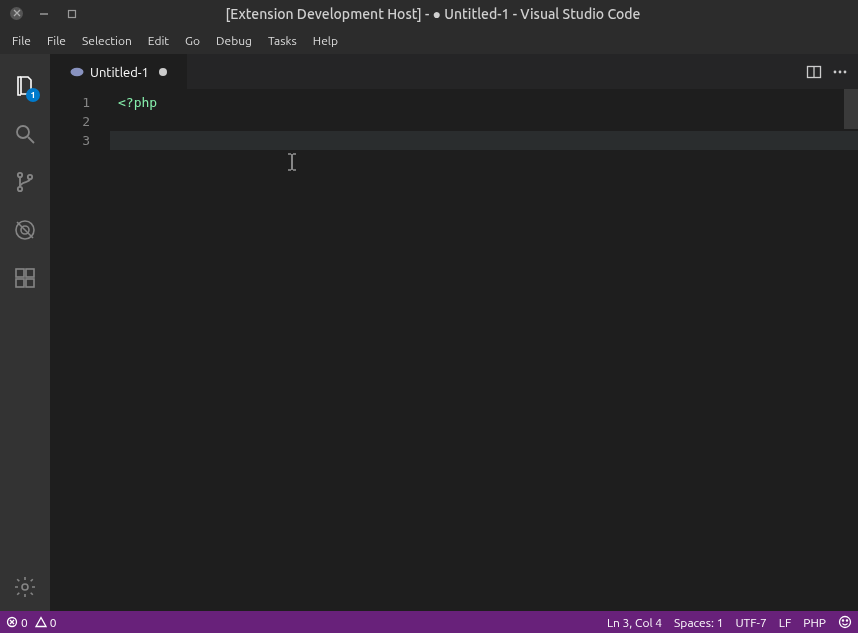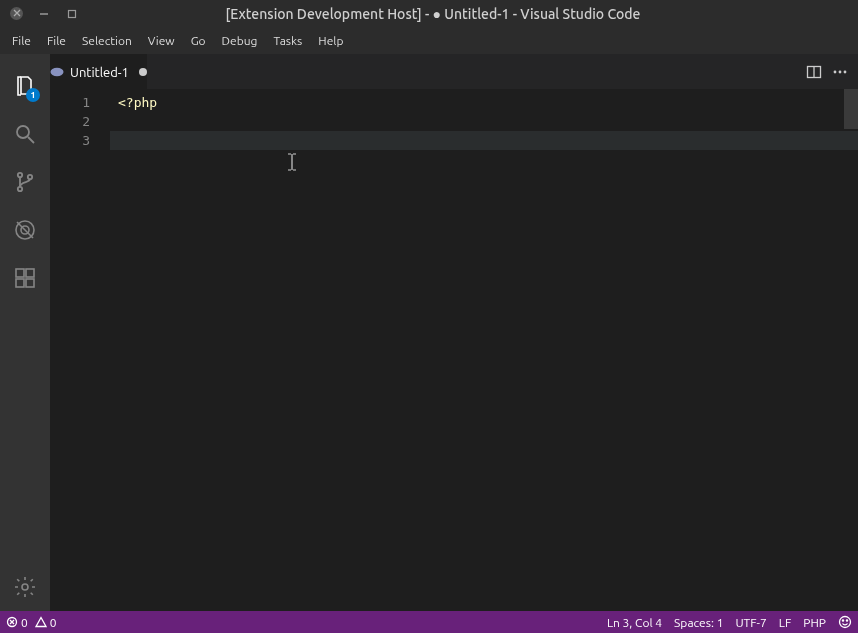--- a/index.html
+++ b/index.html
@@ -18,32 +18,32 @@
 .main { display: flex; height: calc(633px - 27px - 27px - 22px); }
 
 .activitybar { width: 50px; background: #333333; display: flex; flex-direction: column; align-items: center; padding-top: 8px; }
 .activity-icon { width: 50px; height: 48px; display: flex; align-items: center; justify-content: center; color: #858585; position: relative; cursor: pointer; }
 .activity-icon.active { color: #fff; }
 .activity-badge { position: absolute; top: 26px; left: 26px; background: #007acc; color:#fff; border-radius: 8px; font-size: 9px; min-width: 14px; height: 14px; display: flex; align-items: center; justify-content: center; padding: 0 3px; font-weight:bold; }
 .activity-spacer { flex: 1; }
 
 .editor-area { flex: 1; display: flex; flex-direction: column; background: #1e1e1e; position: relative; }
 .tabbar { height: 35px; background: #252526; display: flex; align-items: stretch; }
-.tab { display: flex; align-items: center; padding: 0 0; background: #1e1e1e; color: #fff; font-size: 13px; gap: 6px; border-right: 1px solid #252526; }
+.tab { display: flex; align-items: center; padding: 0 20px; background: #1e1e1e; color: #fff; font-size: 13px; gap: 6px; border-right: 1px solid #252526; }
 .tab-icon { color: #a074c4; font-size: 11px; }
 .tab-dirty { width: 8px; height: 8px; border-radius: 50%; background: #ccc; margin-left: 4px; }
 .tab-actions { margin-left: auto; display: flex; align-items: center; gap: 10px; padding-right: 10px; color: #ccc; }
 .tab-action { cursor: pointer; display:flex; align-items:center; }
 
 .editor-body { flex:1; display:flex; position:relative; }
 .gutter { width: 60px; background: #1e1e1e; text-align: right; padding-right: 20px; padding-top: 4px; color: #858585; font-family: "Consolas","Menlo",monospace; font-size: 13px; line-height: 19px; user-select:none; }
 .code { flex:1; padding-top:4px; font-family: "Consolas","Menlo",monospace; font-size: 13px; line-height: 19px; color:#d4d4d4; position:relative; }
 .code-line { height: 19px; padding-left: 8px; white-space: pre; }
 .code-line.current { background: #2a2d2e; }
-.php-open { color: #fef9c3; }
+.php-open { color: #86efac; }
 
 .text-cursor { position:absolute; width:16px; height:16px; color:#bbb; font-family:monospace; left:176px; top:64px; pointer-events:none; }
 .sel-marker { position:absolute; right:0; top:35px; width:14px; height:40px; background:#3a3a3a; }
 
 .statusbar { height: 22px; background: #68217a; color: #fff; display: flex; align-items: center; font-size: 12px; }
 .status-item { padding: 0 6px; display: flex; align-items: center; gap: 3px; height: 100%; cursor: pointer; }
 .status-spacer { flex: 1; }
 .sb-icon { display:inline-flex; }
 
 svg { display:block; }
@@ -69,21 +69,21 @@
         </svg>
     </div>
   </div>
   <div class="titlebar-title">[Extension Development Host] - ● Untitled-1 - Visual Studio Code</div>
 </div>
 
 <div class="menubar">
   <div class="menu-item">File</div>
   <div class="menu-item">File</div>
   <div class="menu-item">Selection</div>
-  <div class="menu-item">View</div>
+  <div class="menu-item">Edit</div>
   <div class="menu-item">Go</div>
   <div class="menu-item">Debug</div>
   <div class="menu-item">Tasks</div>
   <div class="menu-item">Help</div>
 </div>
 
 <div class="main">
 
   <div class="activitybar">
     <div class="activity-icon active">

